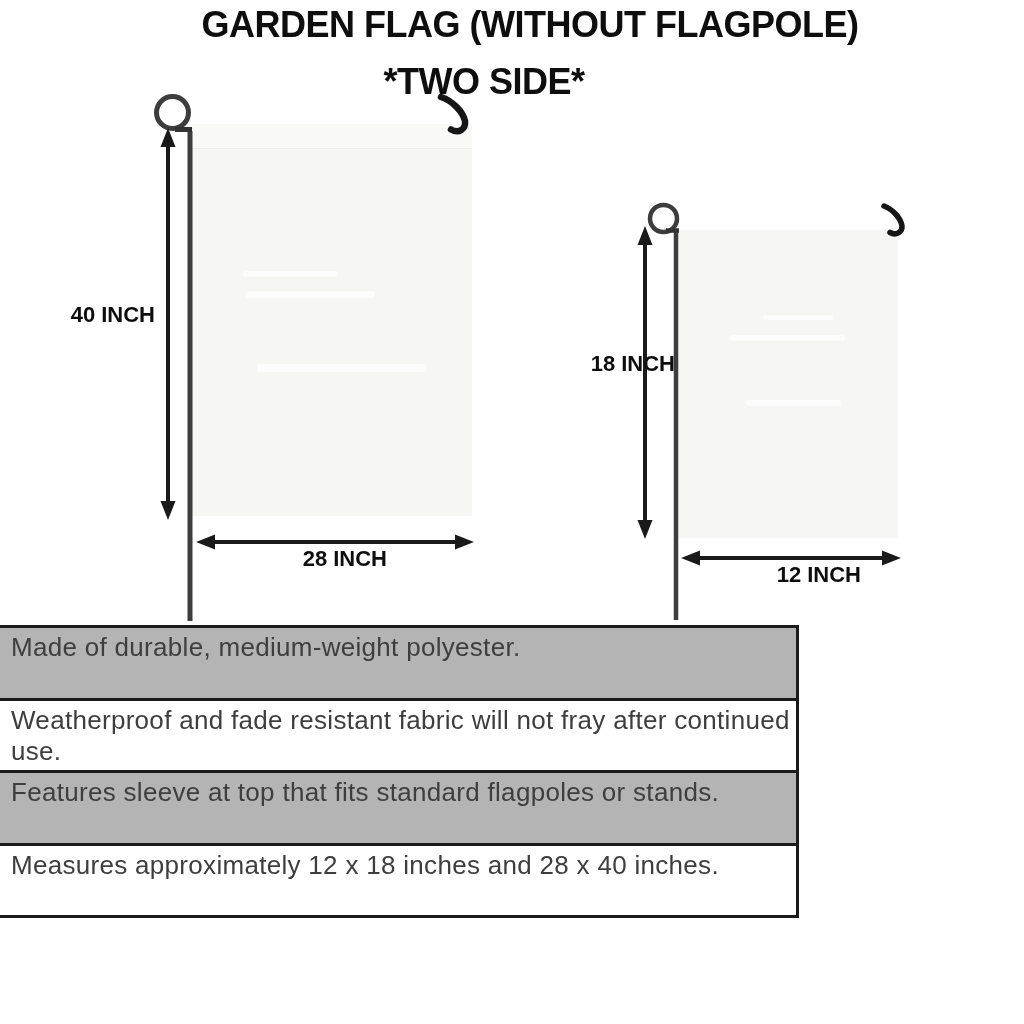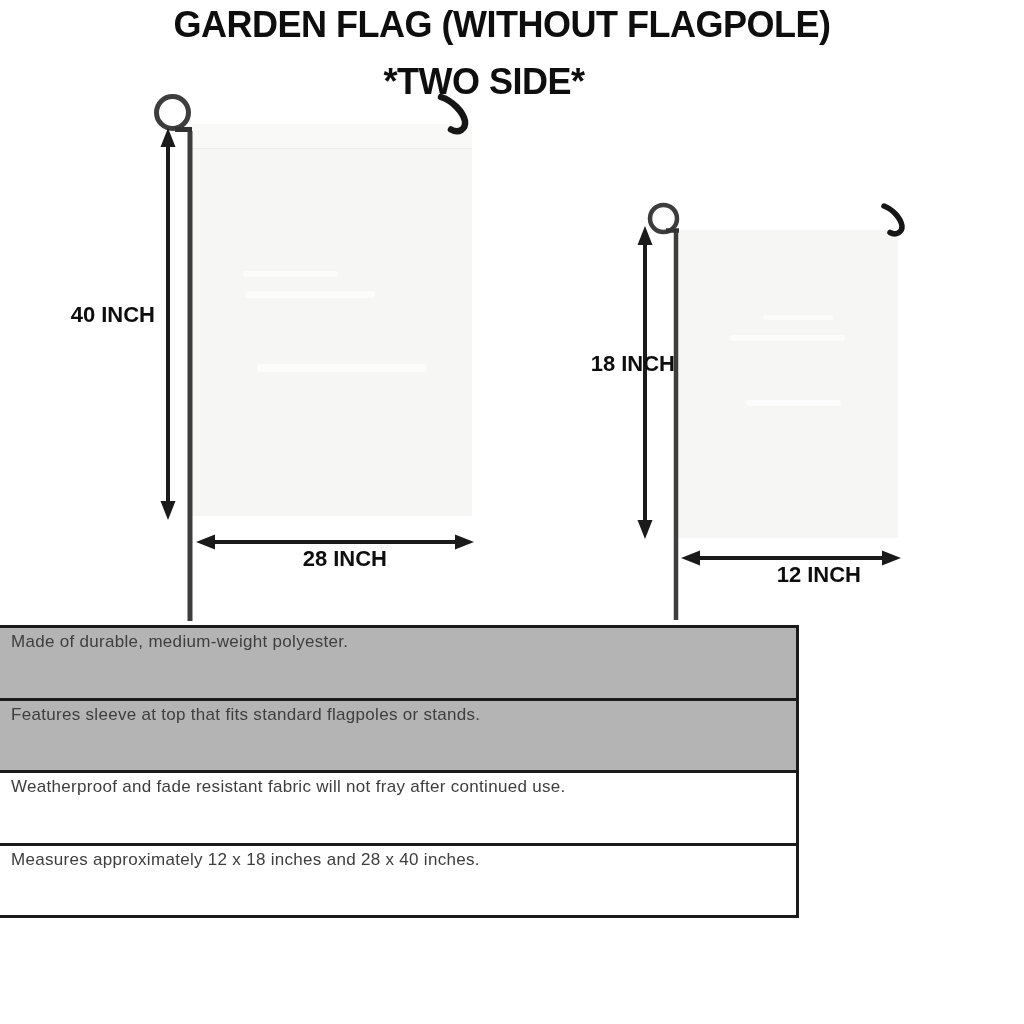--- a/index.html
+++ b/index.html
@@ -12,21 +12,21 @@
   }
   .title-line{
     position:absolute;
     transform:translateX(-50%);
     white-space:nowrap;
     font-weight:900;
     font-size:36px;
     letter-spacing:-0.5px;
     color:#0e0e0e;
   }
-  #title1{left:502px;top:4px;}
+  #title1{left:530px;top:4px;}
   #title2{left:484px;top:61px;}
   .flag{
     position:absolute;
     background:#f6f6f5;
   }
   #flag-large{left:192px;top:124px;width:280px;height:392px;}
   #flag-small{left:678px;top:230px;width:220px;height:308px;}
   .sleeve{
     position:absolute;left:0;top:0;width:100%;
     background:#f9f9f8;
@@ -61,21 +61,21 @@
     border:3px solid #1b1b1b;
     box-sizing:border-box;
     display:flex;
     flex-direction:column;
   }
   .feature-row{
     flex:1 1 0;
     border-bottom:3px solid #1b1b1b;
     box-sizing:border-box;
     padding:4px 0 0 12px;
-    font-size:17px;
+    font-size:26px;
     letter-spacing:0.3px;
     color:#3e3e3e;
     background:#ffffff;
   }
   .feature-row:last-child{border-bottom:none;}
   .feature-row.gray{background:#b4b4b4;}
 </style>
 </head>
 <body>
 
@@ -127,18 +127,18 @@
     <polygon points="901,558 882,550.5 882,565.5" fill="#1a1a1a"></polygon>
   </svg>
 
   <div id="dim-40" class="dim-label">40 INCH</div>
   <div id="dim-28" class="dim-label">28 INCH</div>
   <div id="dim-18" class="dim-label">18 INCH</div>
   <div id="dim-12" class="dim-label">12 INCH</div>
 
   <div class="feature-table">
     <div class="feature-row gray">Made of durable, medium-weight polyester.</div>
+    <div class="feature-row">Weatherproof and fade resistant fabric will not fray after continued use.</div>
     <div class="feature-row gray">Features sleeve at top that fits standard flagpoles or stands.</div>
-    <div class="feature-row">Weatherproof and fade resistant fabric will not fray after continued use.</div>
     <div class="feature-row">Measures approximately 12 x 18 inches and 28 x 40 inches.</div>
   </div>
 
 </div>
 
 </body></html>

